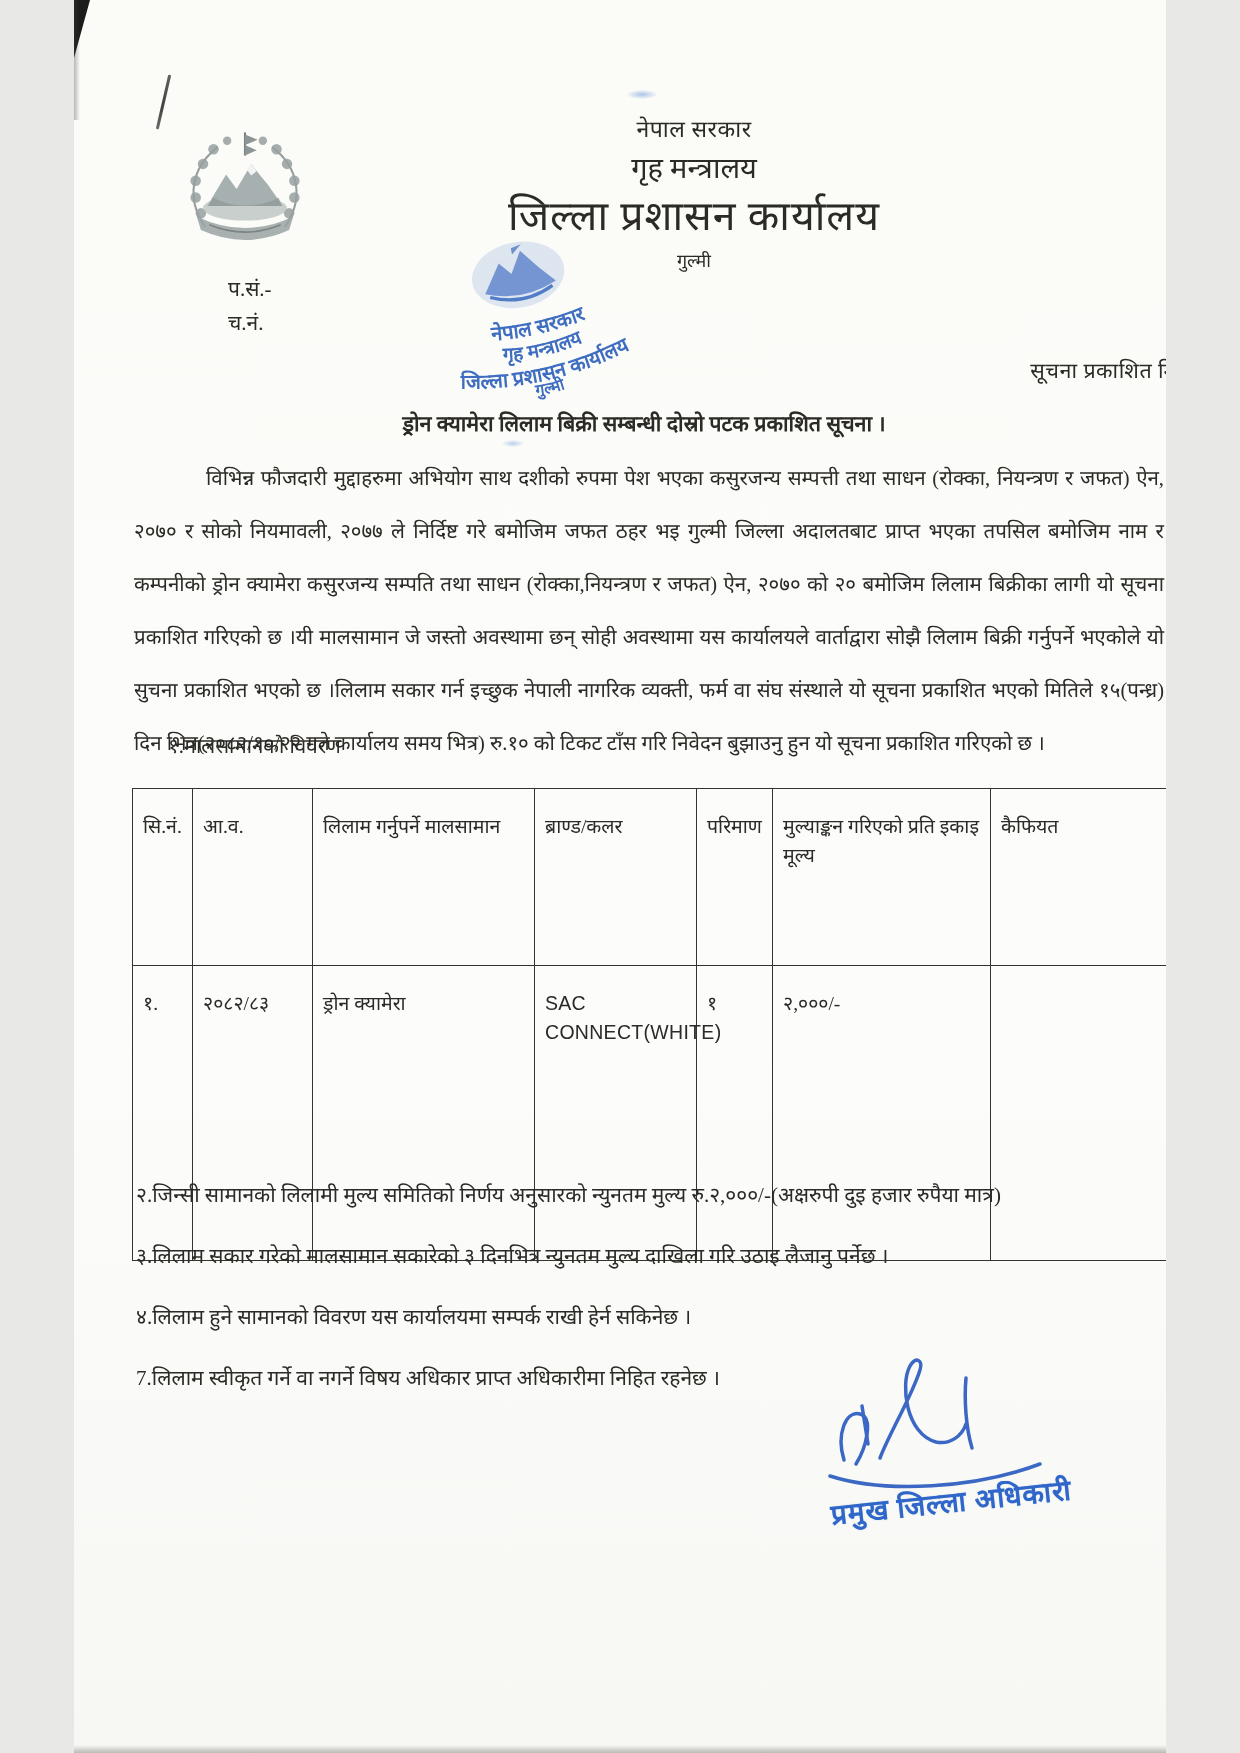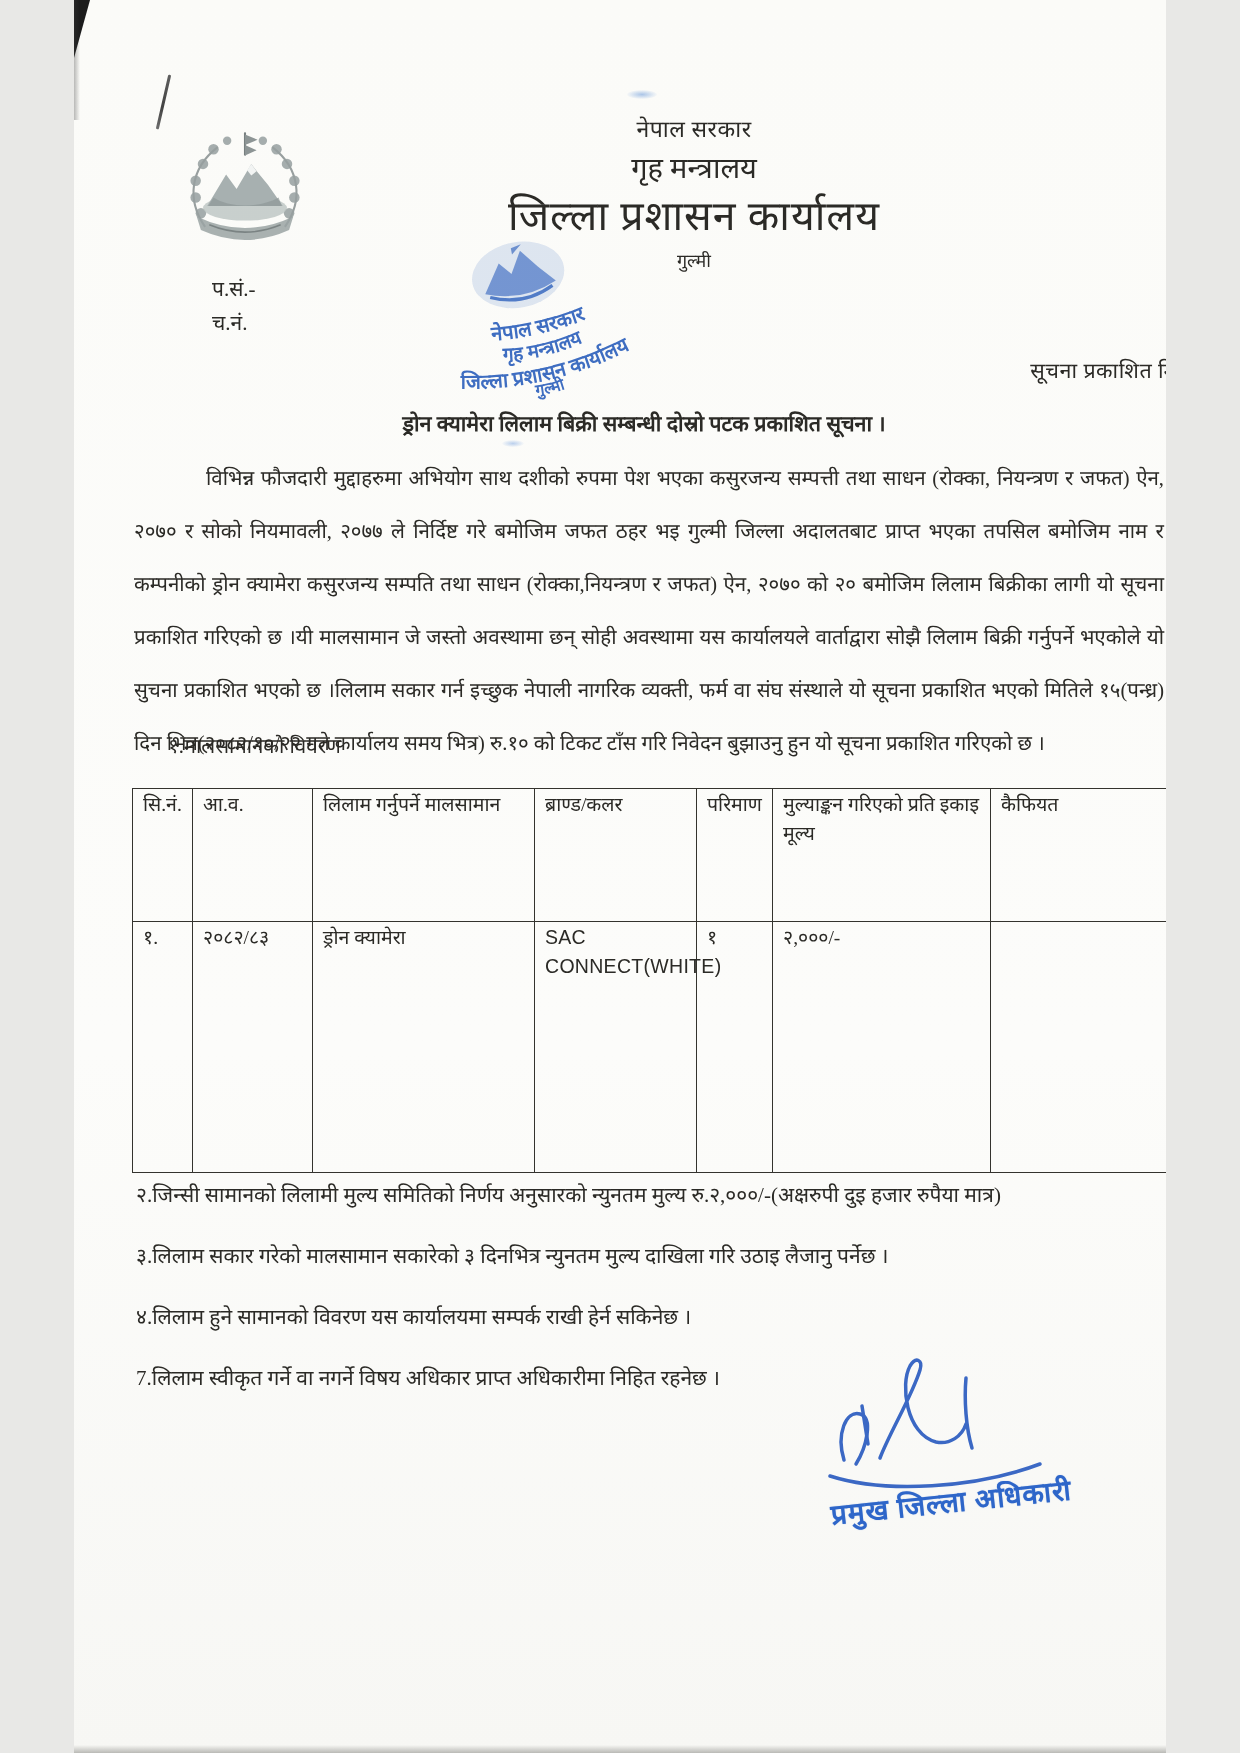--- a/index.html
+++ b/index.html
@@ -22,31 +22,31 @@
   
   .head-center{left:0;top:0;width:1240px;text-align:center;}
   .gov{position:absolute;left:0;top:112px;width:100%;font-size:23px;letter-spacing:.5px;}
   .ministry{position:absolute;left:0;top:147px;width:100%;font-size:29px;}
   .office{position:absolute;left:0;top:186px;width:100%;font-size:41px;font-weight:500;letter-spacing:1px;}
   .district{position:absolute;left:0;top:248px;width:100%;font-size:18px;}
 
   .contact{right:112px;top:116px;text-align:right;font-size:16.5px;line-height:27px;color:#3a3a36;}
   .contact .latin{font-family:"Liberation Sans","DejaVu Sans",sans-serif;font-size:15px;color:#3f3f3c;}
 
-  .refs{left:138px;top:272px;font-size:21px;line-height:34px;}
+  .refs{left:154px;top:272px;font-size:21px;line-height:34px;}
 
   
   .dateline{left:0;top:355px;width:1240px;text-align:right;font-size:21.5px;letter-spacing:.5px;}
   .title{left:0;top:408px;width:1140px;text-align:center;font-size:21.5px;font-weight:600;}
   .body-par{left:60px;top:452px;width:1030px;font-size:20.5px;line-height:53px;text-align:justify;text-indent:72px;}
   .sec1{left:94px;top:731px;font-size:20.5px;}
 
   
   table.goods{position:absolute;left:58px;top:788px;width:1054px;border-collapse:collapse;table-layout:fixed;}
-  table.goods td{border:1.6px solid #34332e;vertical-align:top;padding:1px 10px;font-size:19.5px;line-height:29px;}
+  table.goods td{border:1.6px solid #34332e;vertical-align:top;padding:23px 10px;font-size:19.5px;line-height:29px;}
   table.goods tr.hdr td{height:130px;}
   table.goods tr.row td{height:248px;}
   td.latin{font-family:"Liberation Sans","DejaVu Sans",sans-serif;font-size:17.5px;letter-spacing:.3px;}
 
   .term{left:62px;font-size:21px;white-space:nowrap;}
 
   .designation{left:756px;top:1478px;width:320px;font-size:28px;font-weight:600;color:#2e66c9;transform:rotate(-6deg);letter-spacing:1px;text-shadow:0 0 1px rgba(46,102,201,.45);}
   .stamp-wrap{left:322px;top:230px;width:280px;height:185px;transform:rotate(-11deg);opacity:.92;}
 </style>
 </head>

